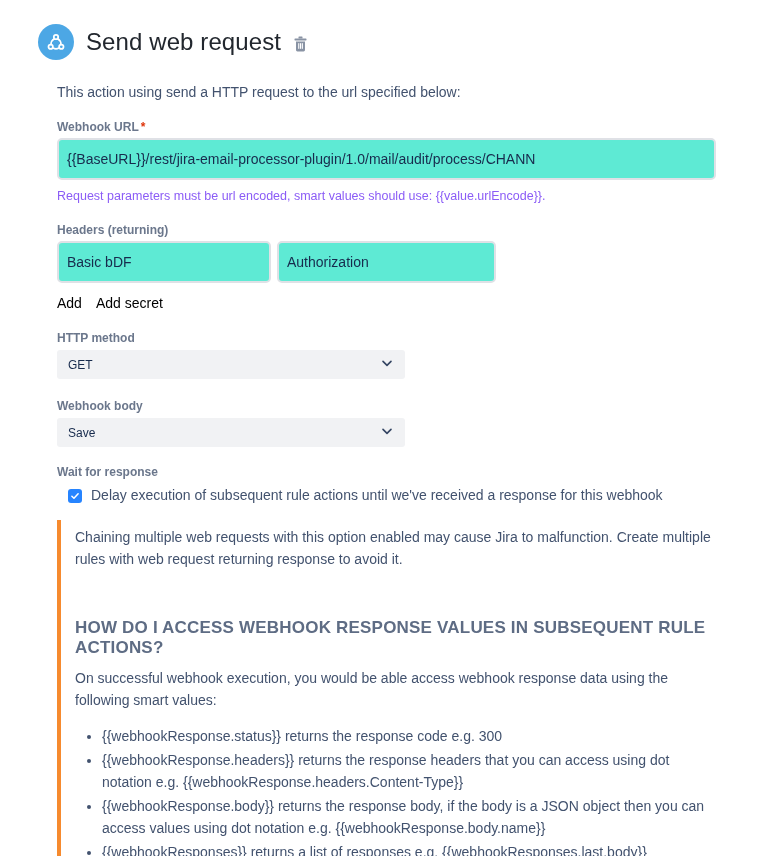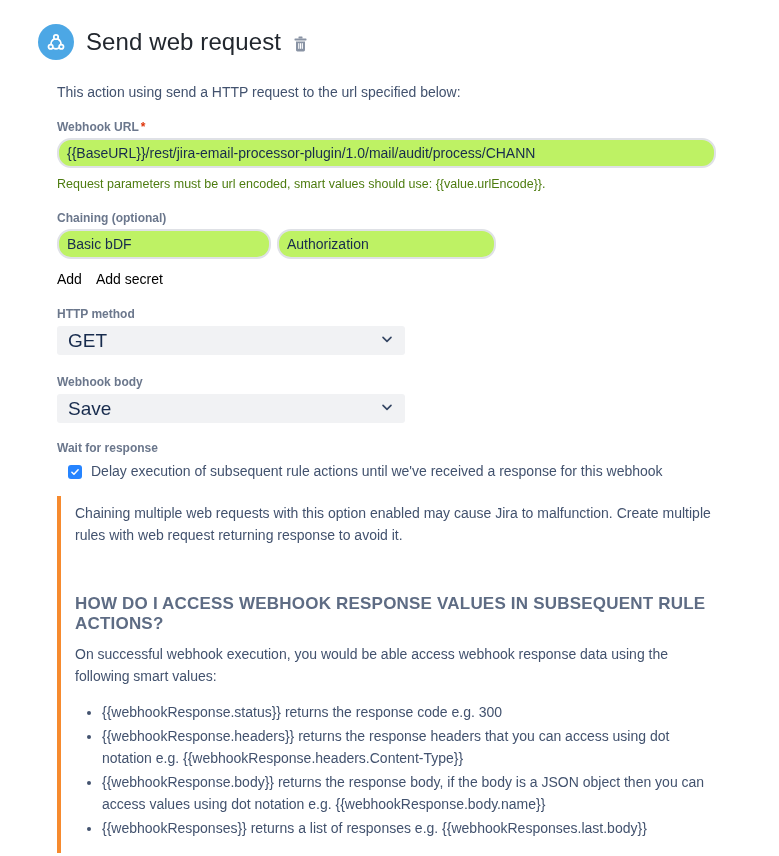--- a/index.html
+++ b/index.html
@@ -32,40 +32,40 @@
   .form { margin-left: 57px; width: 659px; }
   .desc { font-size: 14px; color: #42526E; margin: 24px 0 0; }
 
   .field-label {
     font-size: 12px; font-weight: 700; color: #6B778C;
     margin: 20px 0 4px;
   }
   .required { color: #DE350B; margin-left: 2px; }
 
   .text-input {
-    height: 30px; border: 2px solid #DFE1E6; border-radius: 14px;
-    background: #bef264; padding: 0 8px;
+    height: 42px; border: 2px solid #DFE1E6; border-radius: 5px;
+    background: #5eead4; padding: 0 8px;
     font-family: "Liberation Sans", sans-serif;
     font-size: 14px; color: #172B4D; outline: none;
   }
   .url-input { width: 100%; }
-  .helper { font-size: 12.5px; color: #4d7c0f; margin-top: 9px; }
+  .helper { font-size: 12.5px; color: #8b5cf6; margin-top: 9px; }
 
   .headers-row { display: flex; gap: 6px; margin-top: 4px; }
   .header-name-input { width: 219px; }
   .header-value-input { width: 214px; }
 
   .links-row { display: flex; gap: 14px; margin-top: 12px; }
   .link { color: #000000; font-size: 14px; text-decoration: none; cursor: pointer; }
 
   .select {
     width: 348px; height: 29px; background: #F1F2F4; border-radius: 3px;
     display: flex; align-items: center; justify-content: space-between;
     padding: 0 10px 0 11px; margin-top: 5px;
-    font-size: 19px; color: #172B4D; cursor: pointer;
+    font-size: 12px; color: #172B4D; cursor: pointer;
   }
 
   .wait-label { margin-top: 18px; }
   .checkbox-row {
     display: flex; align-items: flex-start; gap: 9px;
     margin: 8px 0 0 11px; font-size: 14px; color: #42526E; cursor: pointer;
   }
   .checkbox {
     width: 14px; height: 14px; border-radius: 3px; background: #2684FF;
     display: flex; align-items: center; justify-content: center;
@@ -135,21 +135,21 @@
     <p class="desc">This action using send a HTTP request to the url specified below:</p>
 
     
     <div class="field-label">
       <span>Webhook URL</span><span class="required">*</span>
     </div>
     <input class="text-input url-input" type="text" value="{{BaseURL}}/rest/jira-email-processor-plugin/1.0/mail/audit/process/CHANN" style="">
     <div class="helper">Request parameters must be url encoded, smart values should use: {{value.urlEncode}}.</div>
 
     
-    <div class="field-label">Chaining (optional)</div>
+    <div class="field-label">Headers (returning)</div>
     <div class="headers-row">
       <input class="text-input header-value-input" type="text" value="Basic bDF" style="">
       <input class="text-input header-name-input" type="text" value="Authorization" style="">
     </div>
     <div class="links-row">
       <a class="link">Add</a>
       <a class="link">Add secret</a>
     </div>
 
     

